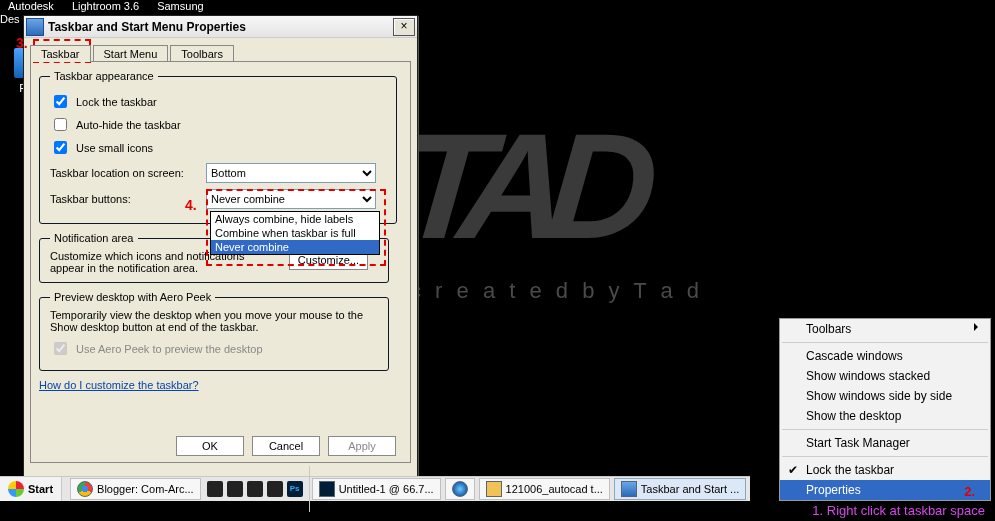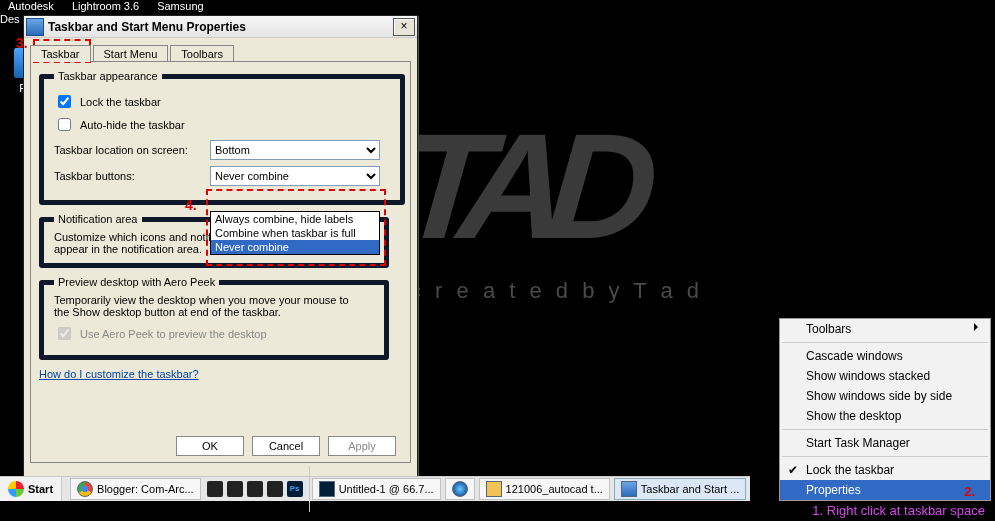--- a/index.html
+++ b/index.html
@@ -93,21 +93,21 @@
   .tabpage {
     border: 1px solid #888;
     margin: 0 6px;
     background: #ece9d8;
     padding: 8px;
     height: 384px;
     position: relative;
   }
 
   fieldset {
-    border: 5px solid #0f172a;
+    border: 1px solid #0f172a;
     margin: 0 13px 8px 0;
     padding: 6px 20px 8px 10px;
     font-size: 11px;
     border-radius: 3px;
   }
   legend { font-size: 11px; padding: 0 4px; }
 
   .checkrow {
     display: flex; align-items: center; gap: 6px;
     margin: 4px 0;
@@ -301,20 +301,24 @@
     <fieldset>
       <legend>Taskbar appearance</legend>
 
       <div class="checkrow">
         <input type="checkbox" checked="" style="">
         <label>Lock the taskbar</label>
       </div>
       <div class="checkrow">
         <input type="checkbox" style="">
         <label>Auto-hide the taskbar</label>
+      </div>
+      <div class="checkrow">
+        <input type="checkbox" checked="" style="">
+        <label>Use small icons</label>
       </div>
 
       <div class="formrow">
         <label>Taskbar location on screen:</label>
         <select>
           <option>Bottom</option>
         </select>
       </div>
 
       <div class="formrow">

